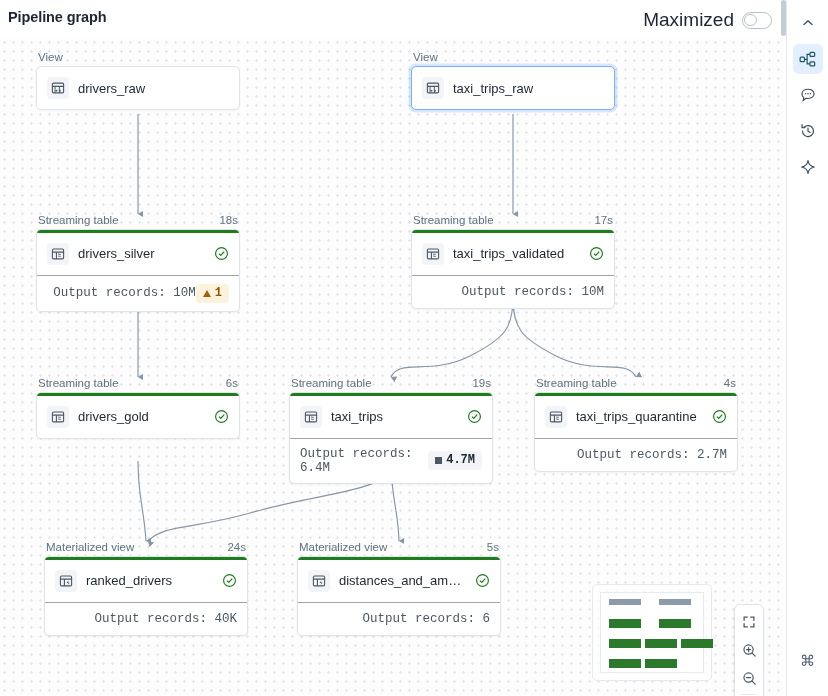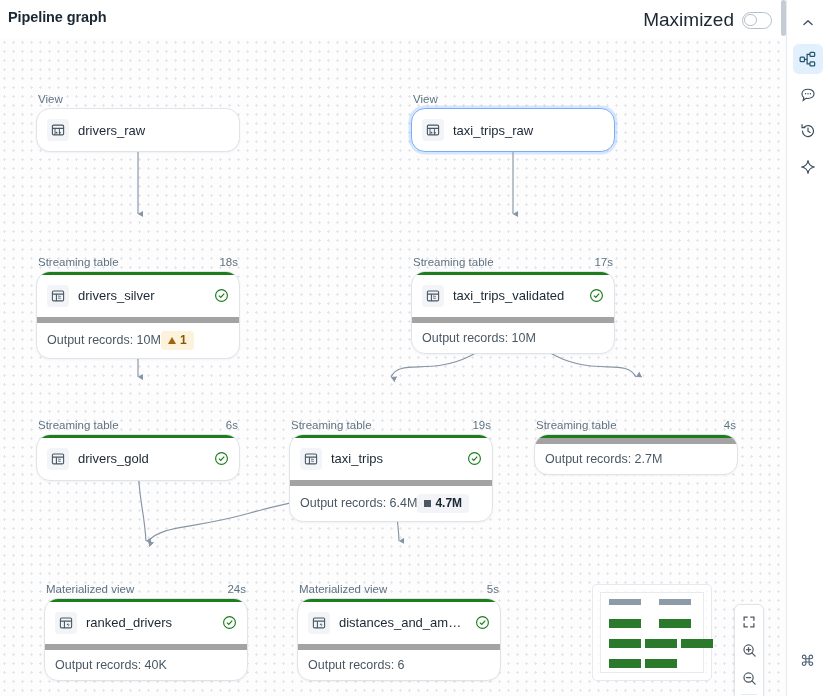--- a/index.html
+++ b/index.html
@@ -74,36 +74,35 @@
     top: 0; left: 0;
     width: 786px; height: 658px;
     pointer-events: none;
     z-index: 1;
   }
 
   
   .node-wrap {
     position: absolute;
     z-index: 5;
-    margin-top: 42px;
   }
   .node-meta {
     display: flex;
     justify-content: space-between;
     align-items: baseline;
     padding: 0 2px 3px 2px;
     font-size: 11.5px;
     color: #5f7281;
   }
   .node-meta .dur { color: #5f7281; }
 
   .node-card {
     background: #ffffff;
     border: 1px solid #e0e3e8;
-    border-radius: 14px;
+    border-radius: 5px;
     box-shadow: 0 1px 2px rgba(20,30,45,0.05);
     overflow: hidden;
     cursor: pointer;
   }
   .node-topbar {
     height: 2.5px;
     background: #1d7d1d;
     width: 100%;
   }
   .node-card.selected {
@@ -135,26 +134,27 @@
     overflow: hidden;
     text-overflow: ellipsis;
   }
   .node-status {
     flex: 0 0 auto;
     width: 15px; height: 15px;
     display: flex; align-items: center; justify-content: center;
   }
 
   .node-body {
-    border-top: 6px solid #a3a3a3;
-    display: flex;
-    align-items: center;
-    justify-content: flex-start;
+    border-top: 1px solid #a3a3a3;
+    display: flex;
+    align-items: center;
+    justify-content: flex-end;
     padding: 8px 10px;
     min-height: 33px;
+    font-family: Liberation Mono, monospace;
   }
   .node-records {
     font-size: 12.5px;
     color: #4a5864;
   }
   .badge {
     display: inline-flex;
     align-items: center;
     gap: 4px;
     padding: 2px 7px;
@@ -478,20 +478,37 @@
       </div>
     </div>
 
     <div class="node-wrap" style="left:534px; top:339px; width:204px;">
       <div class="node-meta">
         <span>Streaming table</span>
         <span class="dur">4s</span>
       </div>
       <div class="node-card">
         <div class="node-topbar"></div>
+        <div class="node-head">
+          <span class="node-icon">
+            <svg width="14" height="14" viewBox="0 0 16 16" fill="none" stroke="#4a5864" stroke-width="1.25">
+              <rect x="1.6" y="2.2" width="12.8" height="11.4" rx="1.4"></rect>
+              <path d="M1.6 5.9 H14.4"></path>
+              <path d="M6.2 5.9 V13.6"></path>
+              <path d="M8 8.3 c1 -0.9 2.2 0.9 3.2 0 M8 10.6 c1 -0.9 2.2 0.9 3.2 0" stroke-width="1.05"></path>
+            </svg>
+          </span>
+          <span class="node-name">taxi_trips_quarantine</span>
+          <span class="node-status">
+            <svg width="15" height="15" viewBox="0 0 16 16" fill="none" stroke="#1d7d1d" stroke-width="1.25">
+              <circle cx="8" cy="8" r="6.3"></circle>
+              <path d="M5.2 8.2 L7.2 10.1 L10.9 5.9"></path>
+            </svg>
+          </span>
+        </div>
         <div class="node-body">
           <span class="node-records">Output records: 2.7M</span>
         </div>
       </div>
     </div>
 
     <div class="node-wrap" style="left:44px; top:503px; width:204px;">
       <div class="node-meta">
         <span>Materialized view</span>
         <span class="dur">24s</span>

